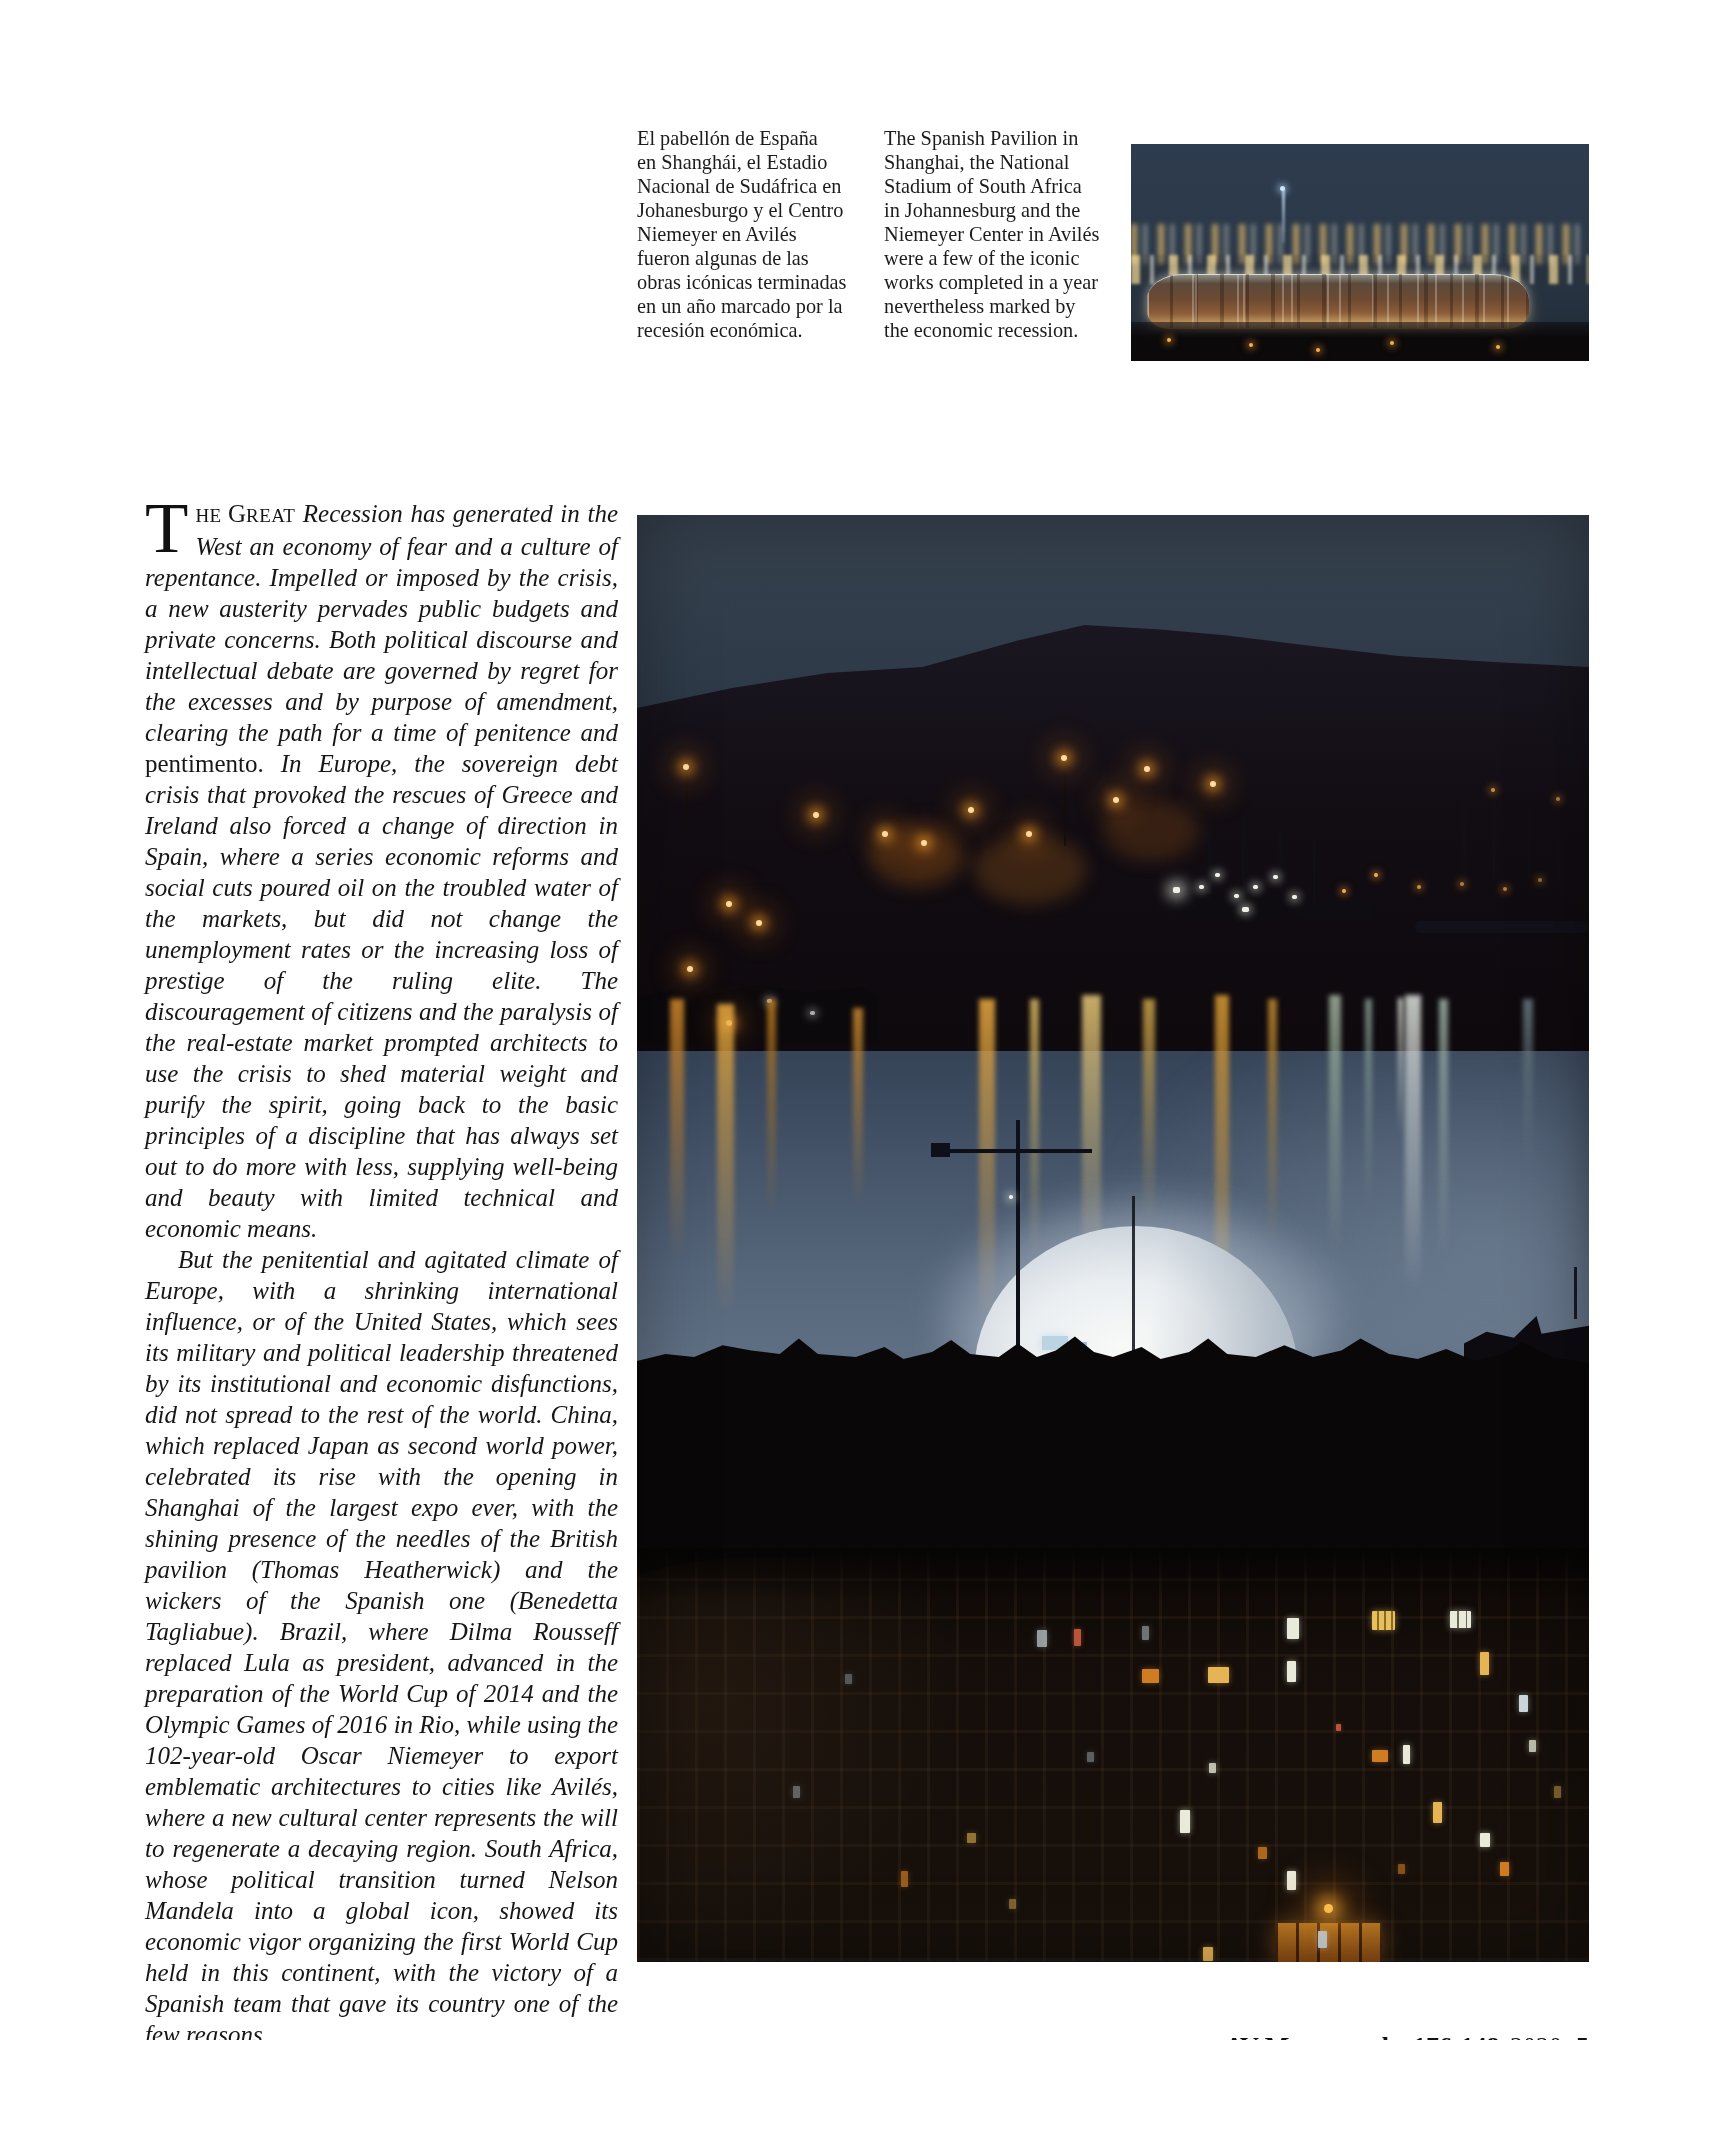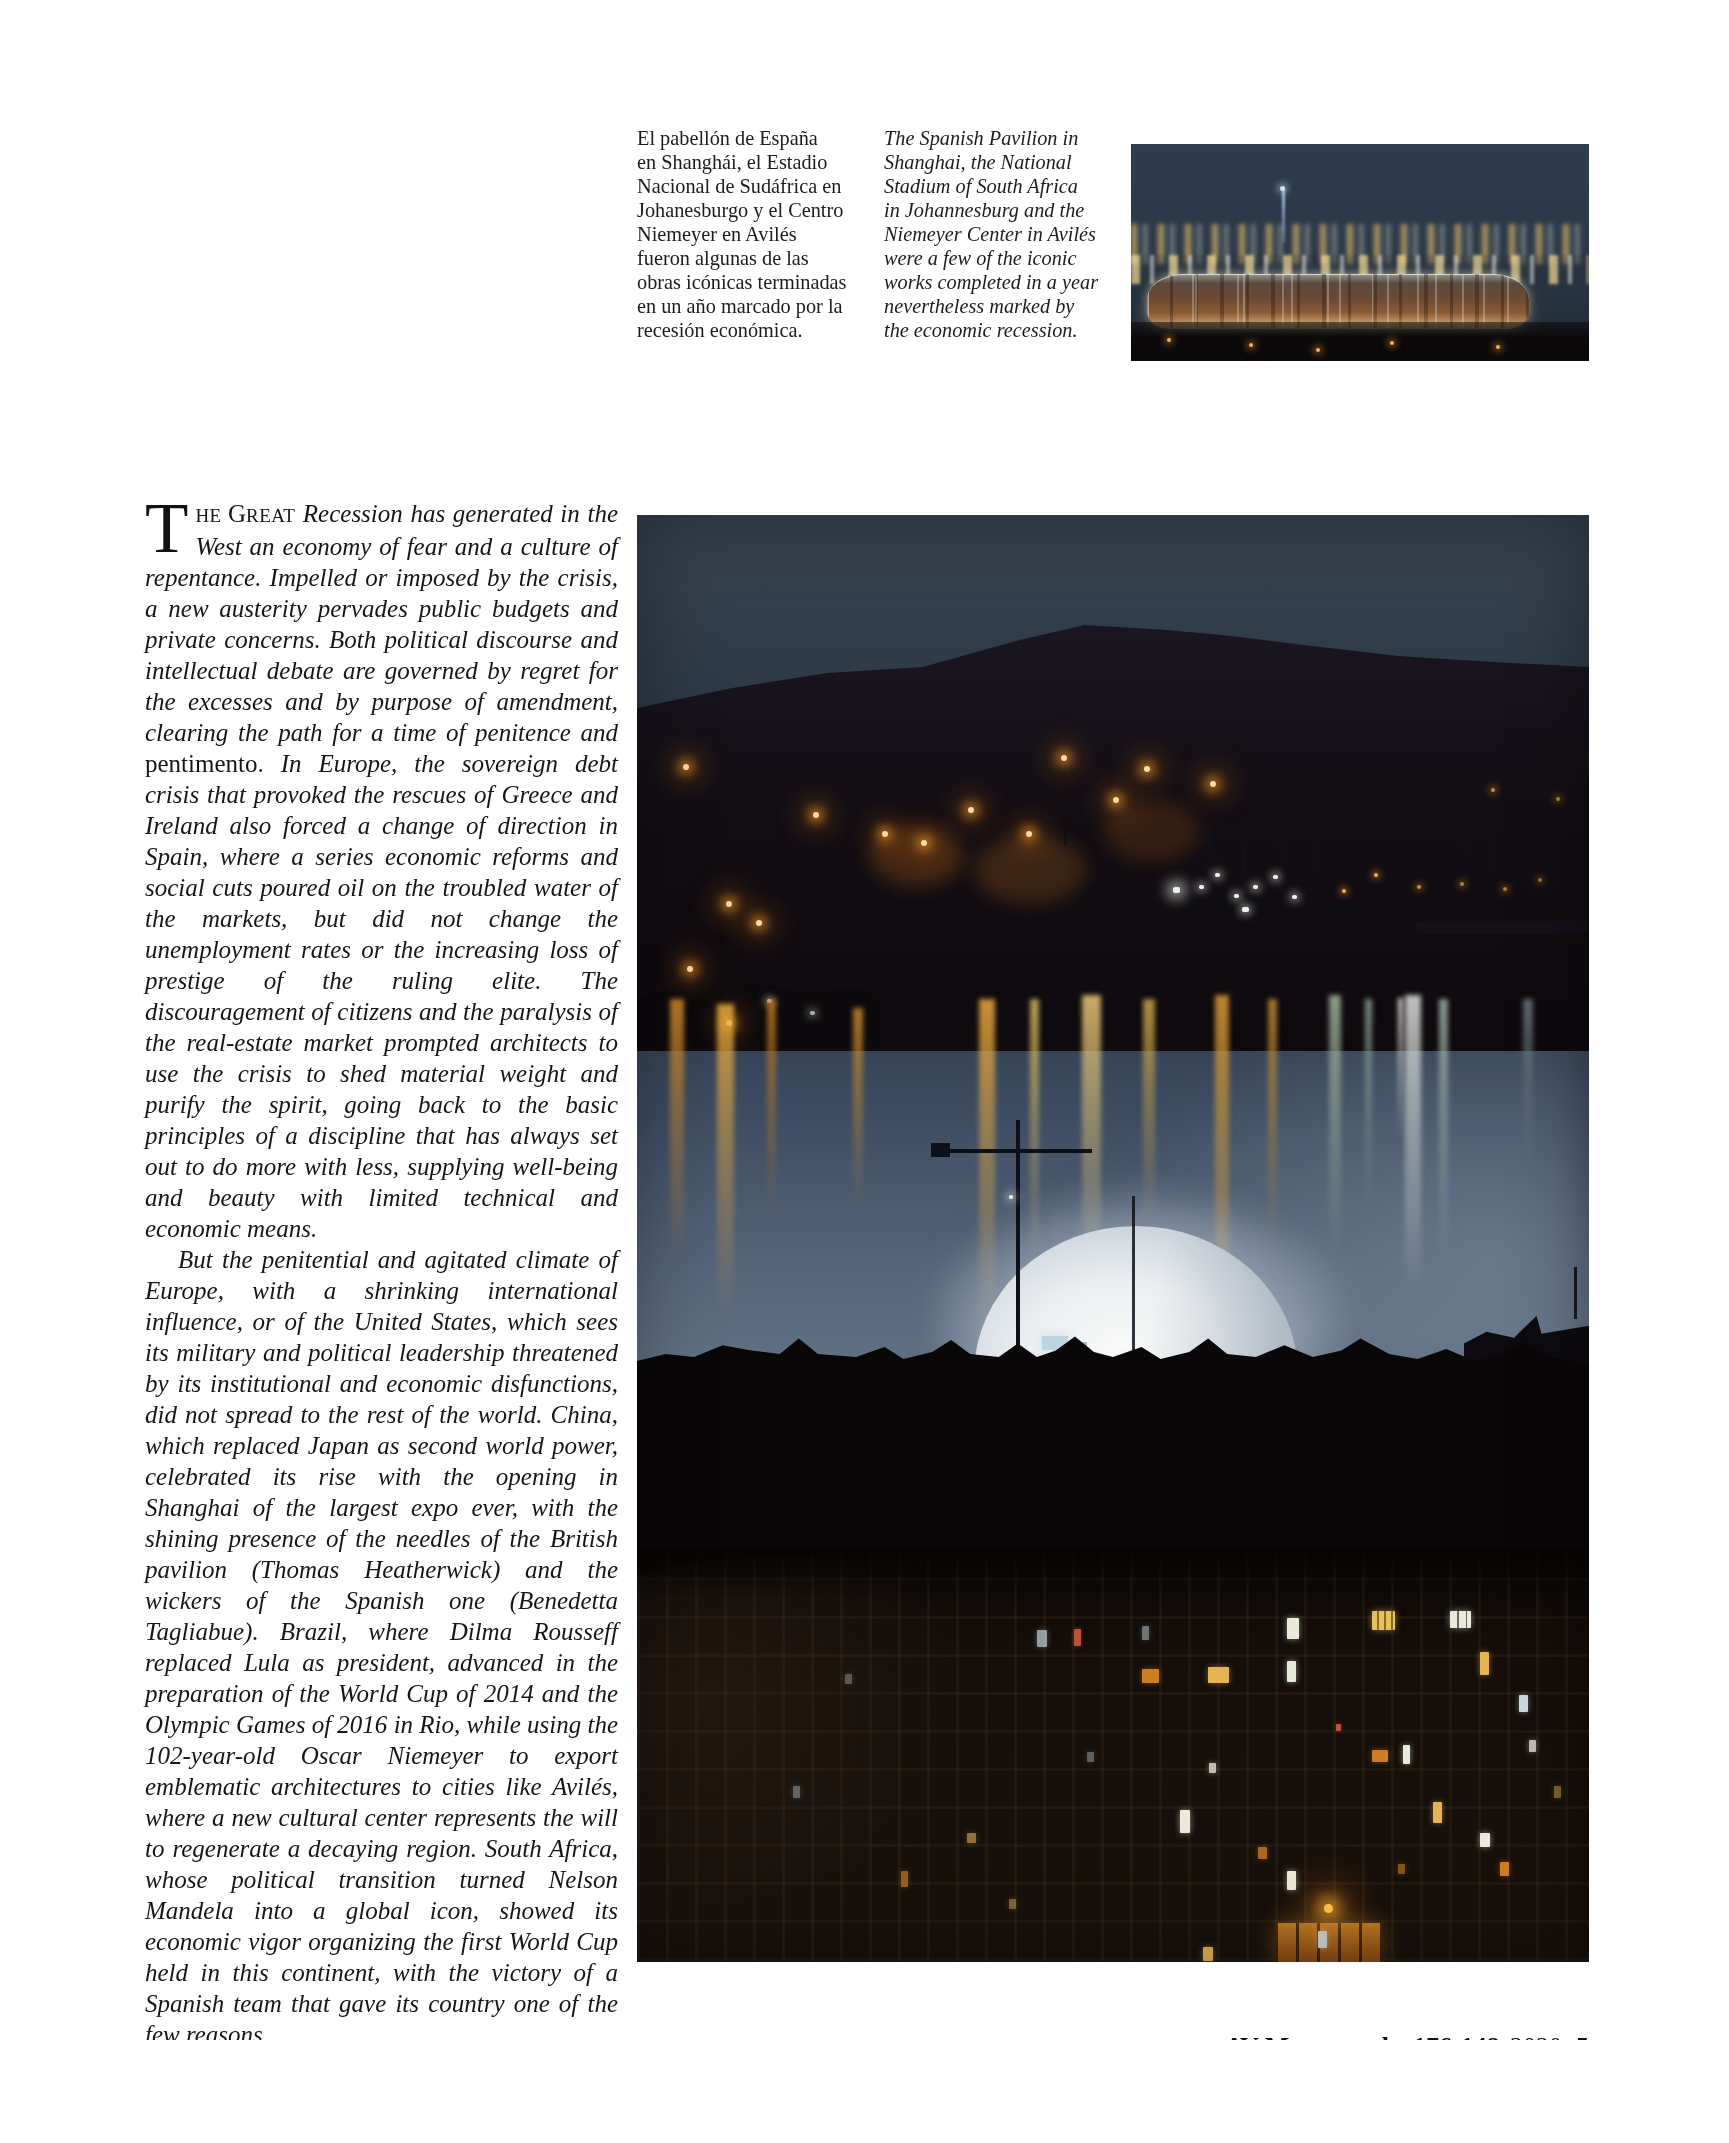--- a/index.html
+++ b/index.html
@@ -2,21 +2,21 @@
 <html style="font-size:14px"><head>
 <meta charset="utf-8">
 <style>
   html,body{margin:0;padding:0;background:#ffffff;}
   .page{position:relative;width:1729px;height:2040px;background:#fff;overflow:hidden;
         font-family:"Liberation Serif","DejaVu Serif",serif;color:#1a1a1a;}
 
   
   .cap{position:absolute;top:126px;font-size:20.3px;line-height:24px;white-space:pre-line;color:#1c1c1c;}
   .cap-es{left:637px;width:235px;}
-  .cap-en{left:884px;width:246px;font-style:italic;}
+  .cap-en{left:884px;width:246px;}
 
   
   .article{position:absolute;left:145px;top:498px;width:473px;font-size:25px;line-height:31px;
            text-align:justify;color:#161616;}
   .article p{margin:0;font-style:italic;}
   .article p.p2{text-indent:33px;}
   .dropcap{float:left;font-style:normal;font-size:71px;line-height:52px;padding:4.3px 7px 0 0;color:#111;}
   .lead{font-style:normal;}
   .sc{font-size:0.76em;letter-spacing:0.4px;}
   .roman{font-style:normal;}

